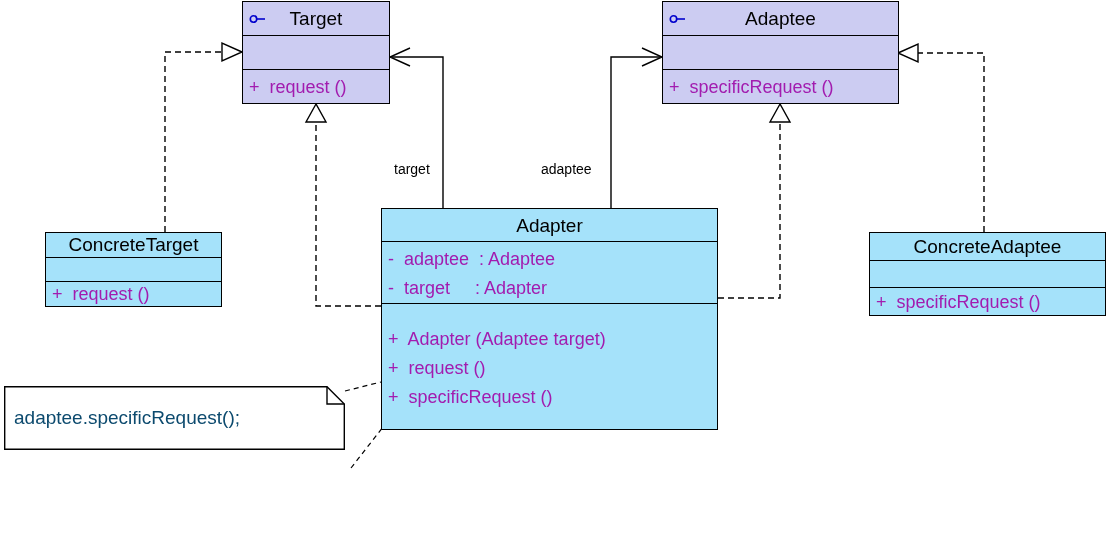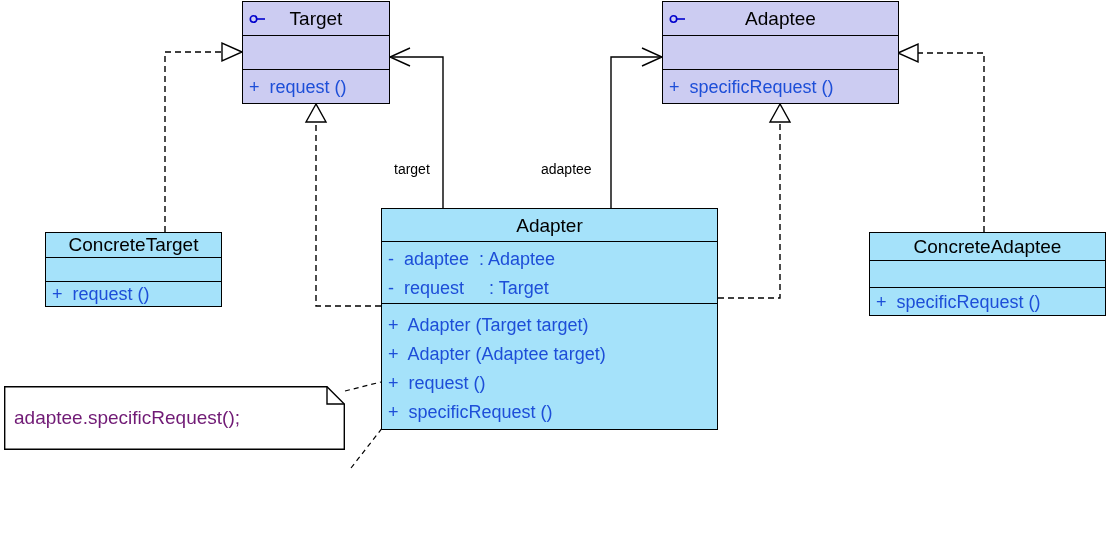--- a/index.html
+++ b/index.html
@@ -68,21 +68,21 @@
   .interface-box { background: #ccccf2; }
   .concrete-box  { background: #a5e2fa; }
 
   .class-name {
     font-size: 19px;
     color: #000000;
     line-height: 1.0;
   }
   .member {
     font-size: 18px;
-    color: #1d4ed8;
+    color: #a21caf;
   }
 
   .iface-icon {
     position: absolute;
     left: 6px;
     top: 50%;
     transform: translateY(-50%);
     width: 18px;
     height: 10px;
   }
@@ -139,21 +139,21 @@
     left: 0; top: 0;
     width: 100%;
     height: 100%;
   }
   .uml-note .note-text {
     position: absolute;
     left: 10px;
     top: 50%;
     transform: translateY(-50%);
     font-size: 19px;
-    color: #701a75;
+    color: #0c4a6e;
     white-space: nowrap;
   }
   #note-adaptee { left: 4px; top: 386px; width: 341px; height: 64px; }
   #note-target  { left: 247px; top: 468px; width: 213px; height: 60px; }
   #note-target .note-text { left: 12px; }
 </style>
 </head>
 <body>
 
 <div id="canvas">
@@ -241,24 +241,23 @@
       <span class="member">+  specificRequest ()</span>
     </div>
   </div>
 
   <div id="adapter-class" class="uml-class concrete-box">
     <div class="row name-row">
       <span class="class-name">Adapter</span>
     </div>
     <div class="row attr-row">
       <span class="member">-  adaptee  : Adaptee</span>
-      <span class="member">-  request     : Target</span>
-    </div>
-    <div class="row op-row">
-      <span class="member">+  Adapter (Target target)</span>
+      <span class="member">-  target     : Adapter</span>
+    </div>
+    <div class="row op-row">
       <span class="member">+  Adapter (Adaptee target)</span>
       <span class="member">+  request ()</span>
       <span class="member">+  specificRequest ()</span>
     </div>
   </div>
 
   <span id="label-target" class="assoc-label">target</span>
   <span id="label-adaptee" class="assoc-label">adaptee</span>
 
   <div id="note-adaptee" class="uml-note">

